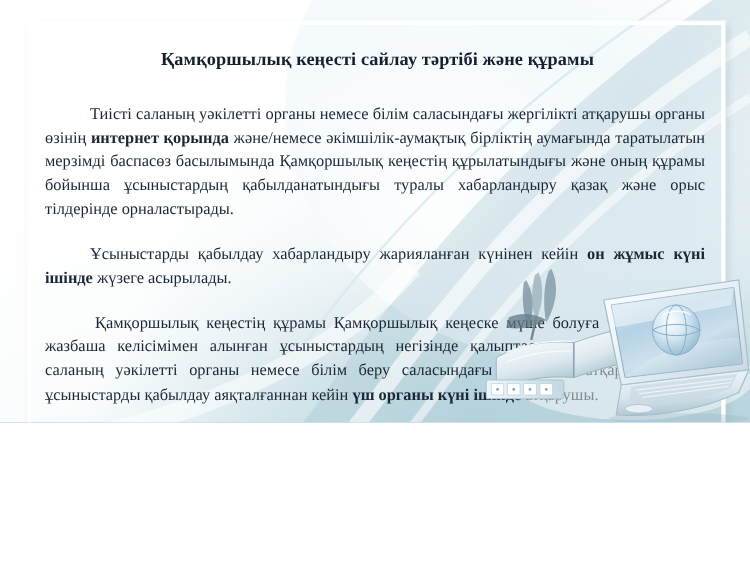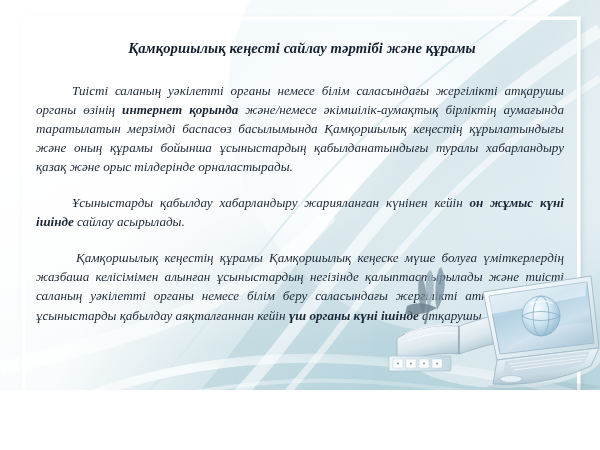--- a/index.html
+++ b/index.html
@@ -3,25 +3,24 @@
 <meta charset="utf-8">
 <style>
   html, body {
     margin: 0;
     padding: 0;
     background: #ffffff;
   }
   #slide {
     position: relative;
     width: 600px;
-    height: 390px;
+    height: 338px;
     overflow: hidden;
     font-family: "Liberation Serif", "DejaVu Serif", serif;
     background: #3b82f6;
-    font-style: italic;
   }
 
   
   .bg-base {
     position: absolute;
     inset: 0;
     background:
       linear-gradient(to bottom,
         #ffffff 0%,
         #fbfdfe 30%,
@@ -151,21 +150,21 @@
       <path d="M0,368 C90,346 150,332 214,300 C268,274 300,248 330,214" stroke="#ffffff" stroke-width="16" fill="none" opacity="0.55"></path>
     </svg>
   </div>
 
   <div class="frame"></div>
 
   <div class="content">
     <div class="slide-title">Қамқоршылық кеңесті сайлау тәртібі және құрамы</div>
 
     <p class="para p1"><span>Тиісті саланың уәкілетті органы немесе білім саласындағы жергілікті атқарушы органы өзінің </span><b>интернет қорында</b><span> және/немесе әкімшілік-аумақтық бірліктің аумағында таратылатын мерзімді баспасөз басылымында Қамқоршылық кеңестің құрылатындығы және оның құрамы бойынша ұсыныстардың қабылданатындығы туралы хабарландыру қазақ және орыс тілдерінде орналастырады.</span></p>
-    <p class="para p2"><span>Ұсыныстарды қабылдау хабарландыру жарияланған күнінен кейін </span><b>он жұмыс күні ішінде</b><span> сайлау асырылады.</span></p>
+    <p class="para p2"><span>Ұсыныстарды қабылдау хабарландыру жарияланған күнінен кейін </span><b>он жұмыс күні ішінде</b><span> жүзеге асырылады.</span></p>
     <p class="para p3"><span>Қамқоршылық кеңестің құрамы Қамқоршылық кеңеске мүше болуға үміткерлердің жазбаша келісімімен алынған ұсыныстардың негізінде қалыптастырылады және тиісті саланың уәкілетті органы немесе білім беру саласындағы жергілікті атқарушы орган ұсыныстарды қабылдау аяқталғаннан кейін </span><b>үш органы күні ішінде</b><span> атқарушы.</span></p>
   </div>
 
   <div class="artwork">
     <svg width="215" height="128" viewBox="0 0 215 128">
       <defs>
         <linearGradient id="screenG" x1="0" y1="0" x2="0.6" y2="1">
           <stop offset="0%" stop-color="#dcebf4"></stop>
           <stop offset="42%" stop-color="#b4d2e4"></stop>
           <stop offset="72%" stop-color="#cde0ec"></stop>

